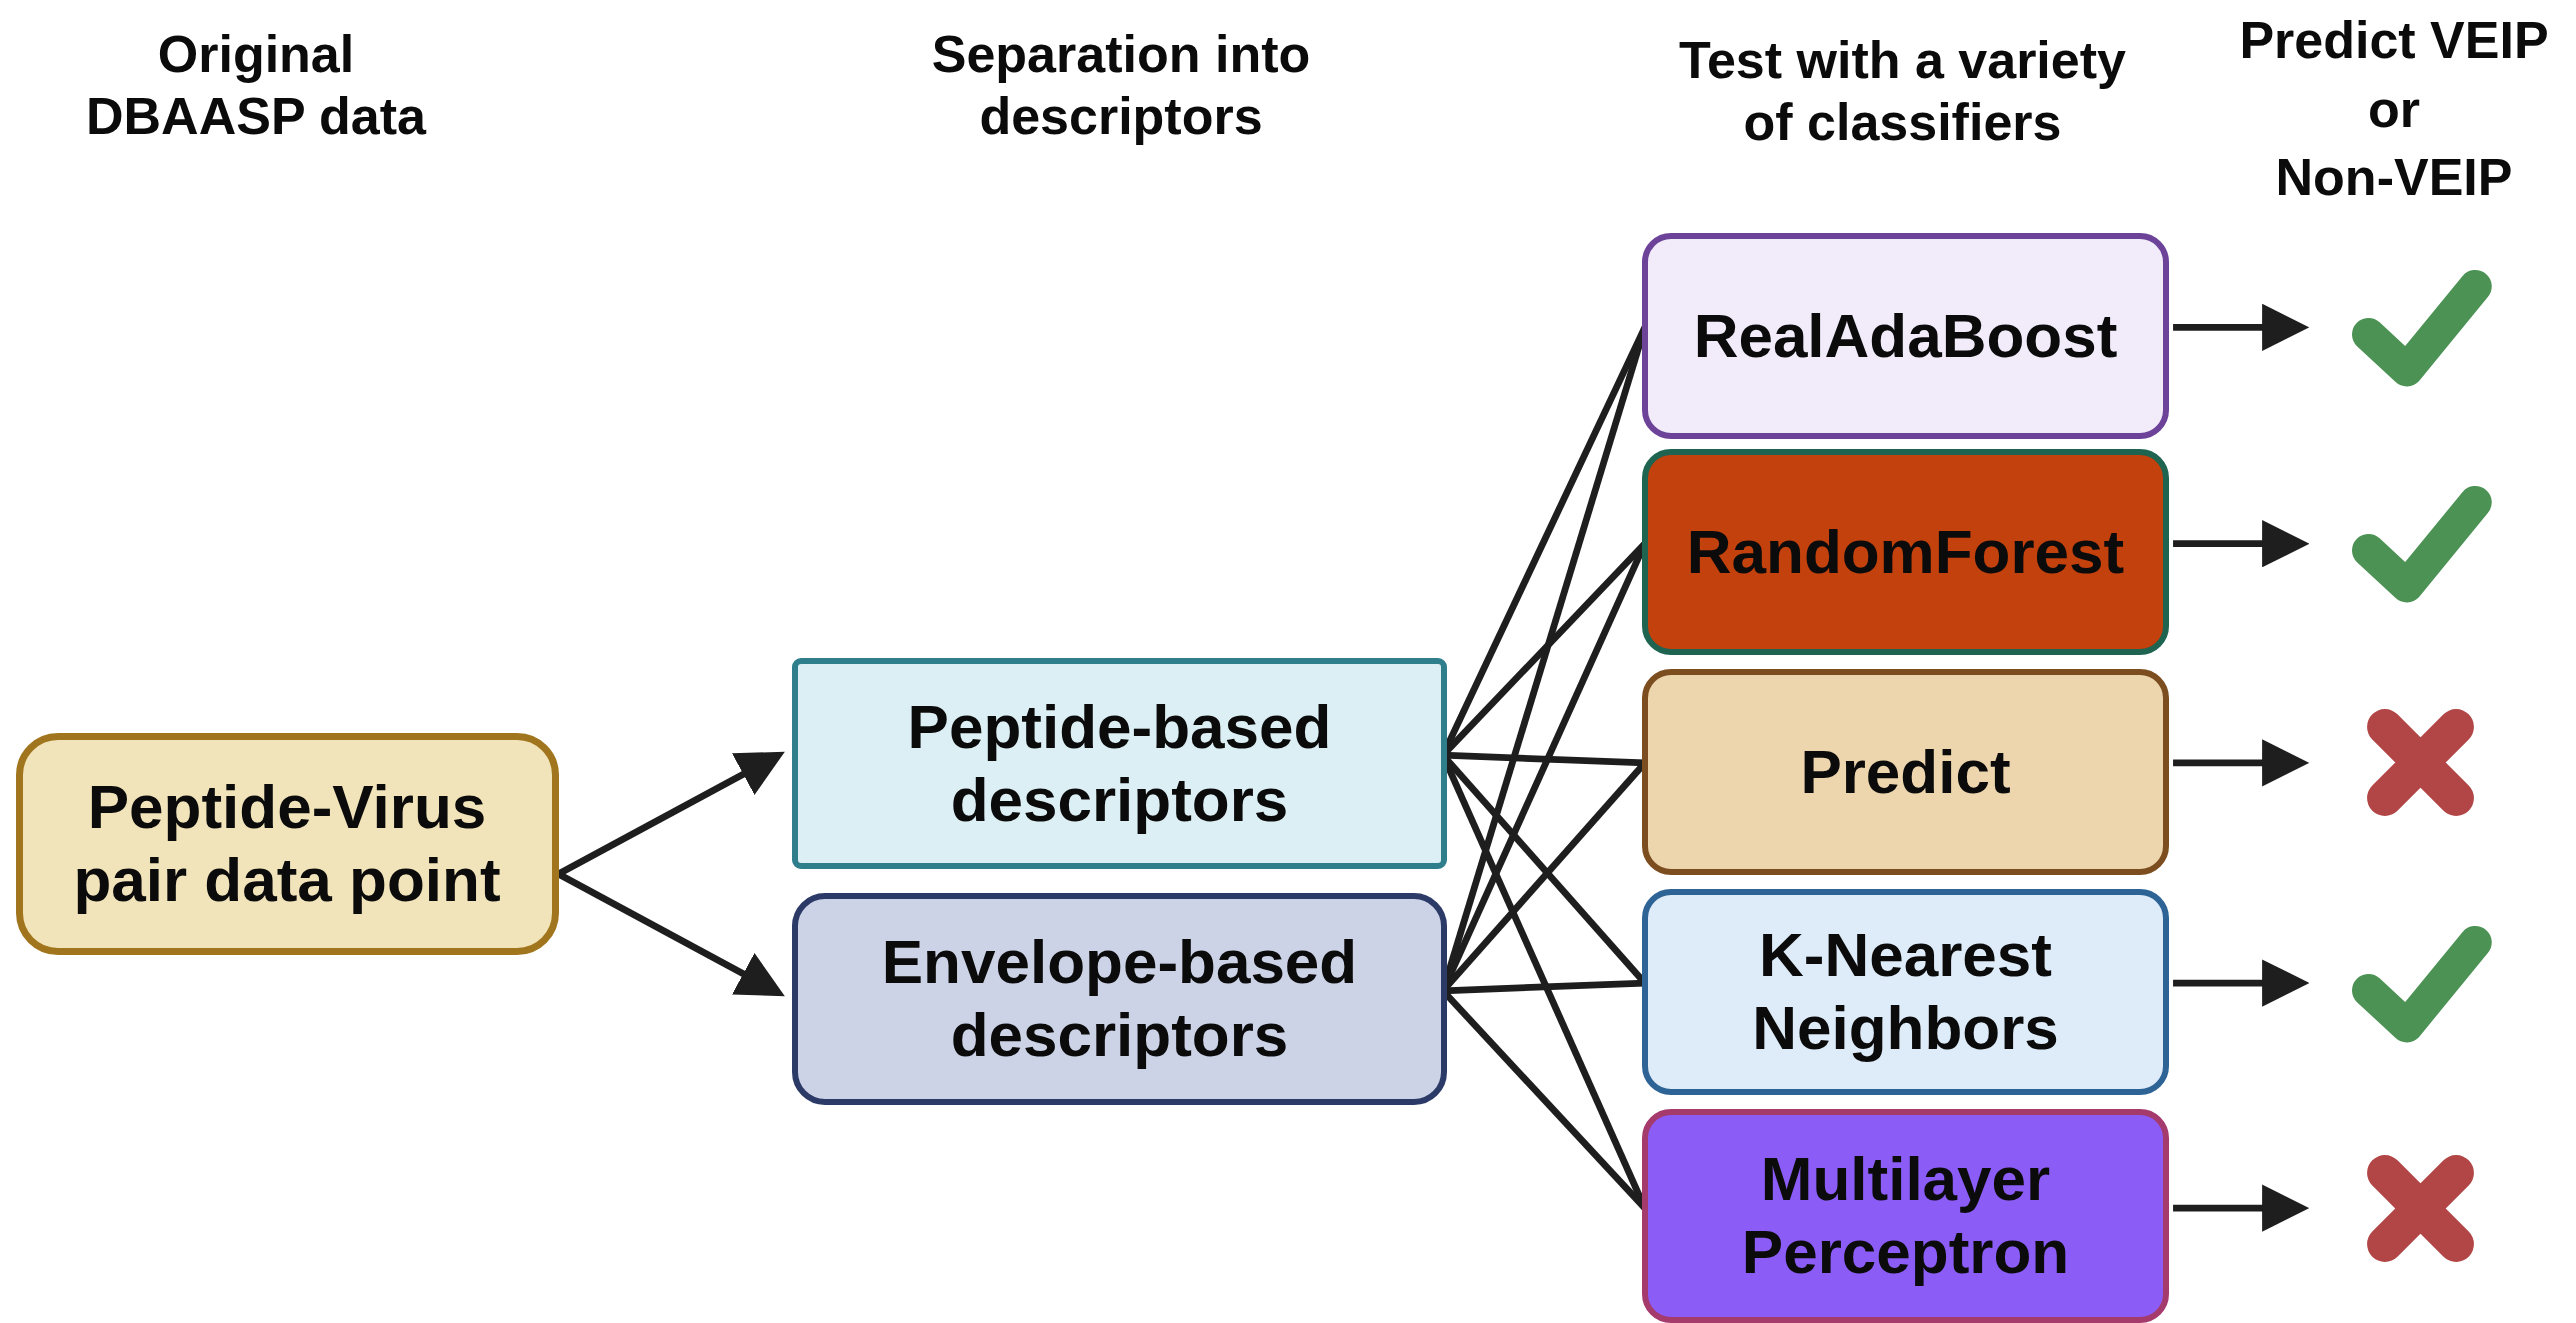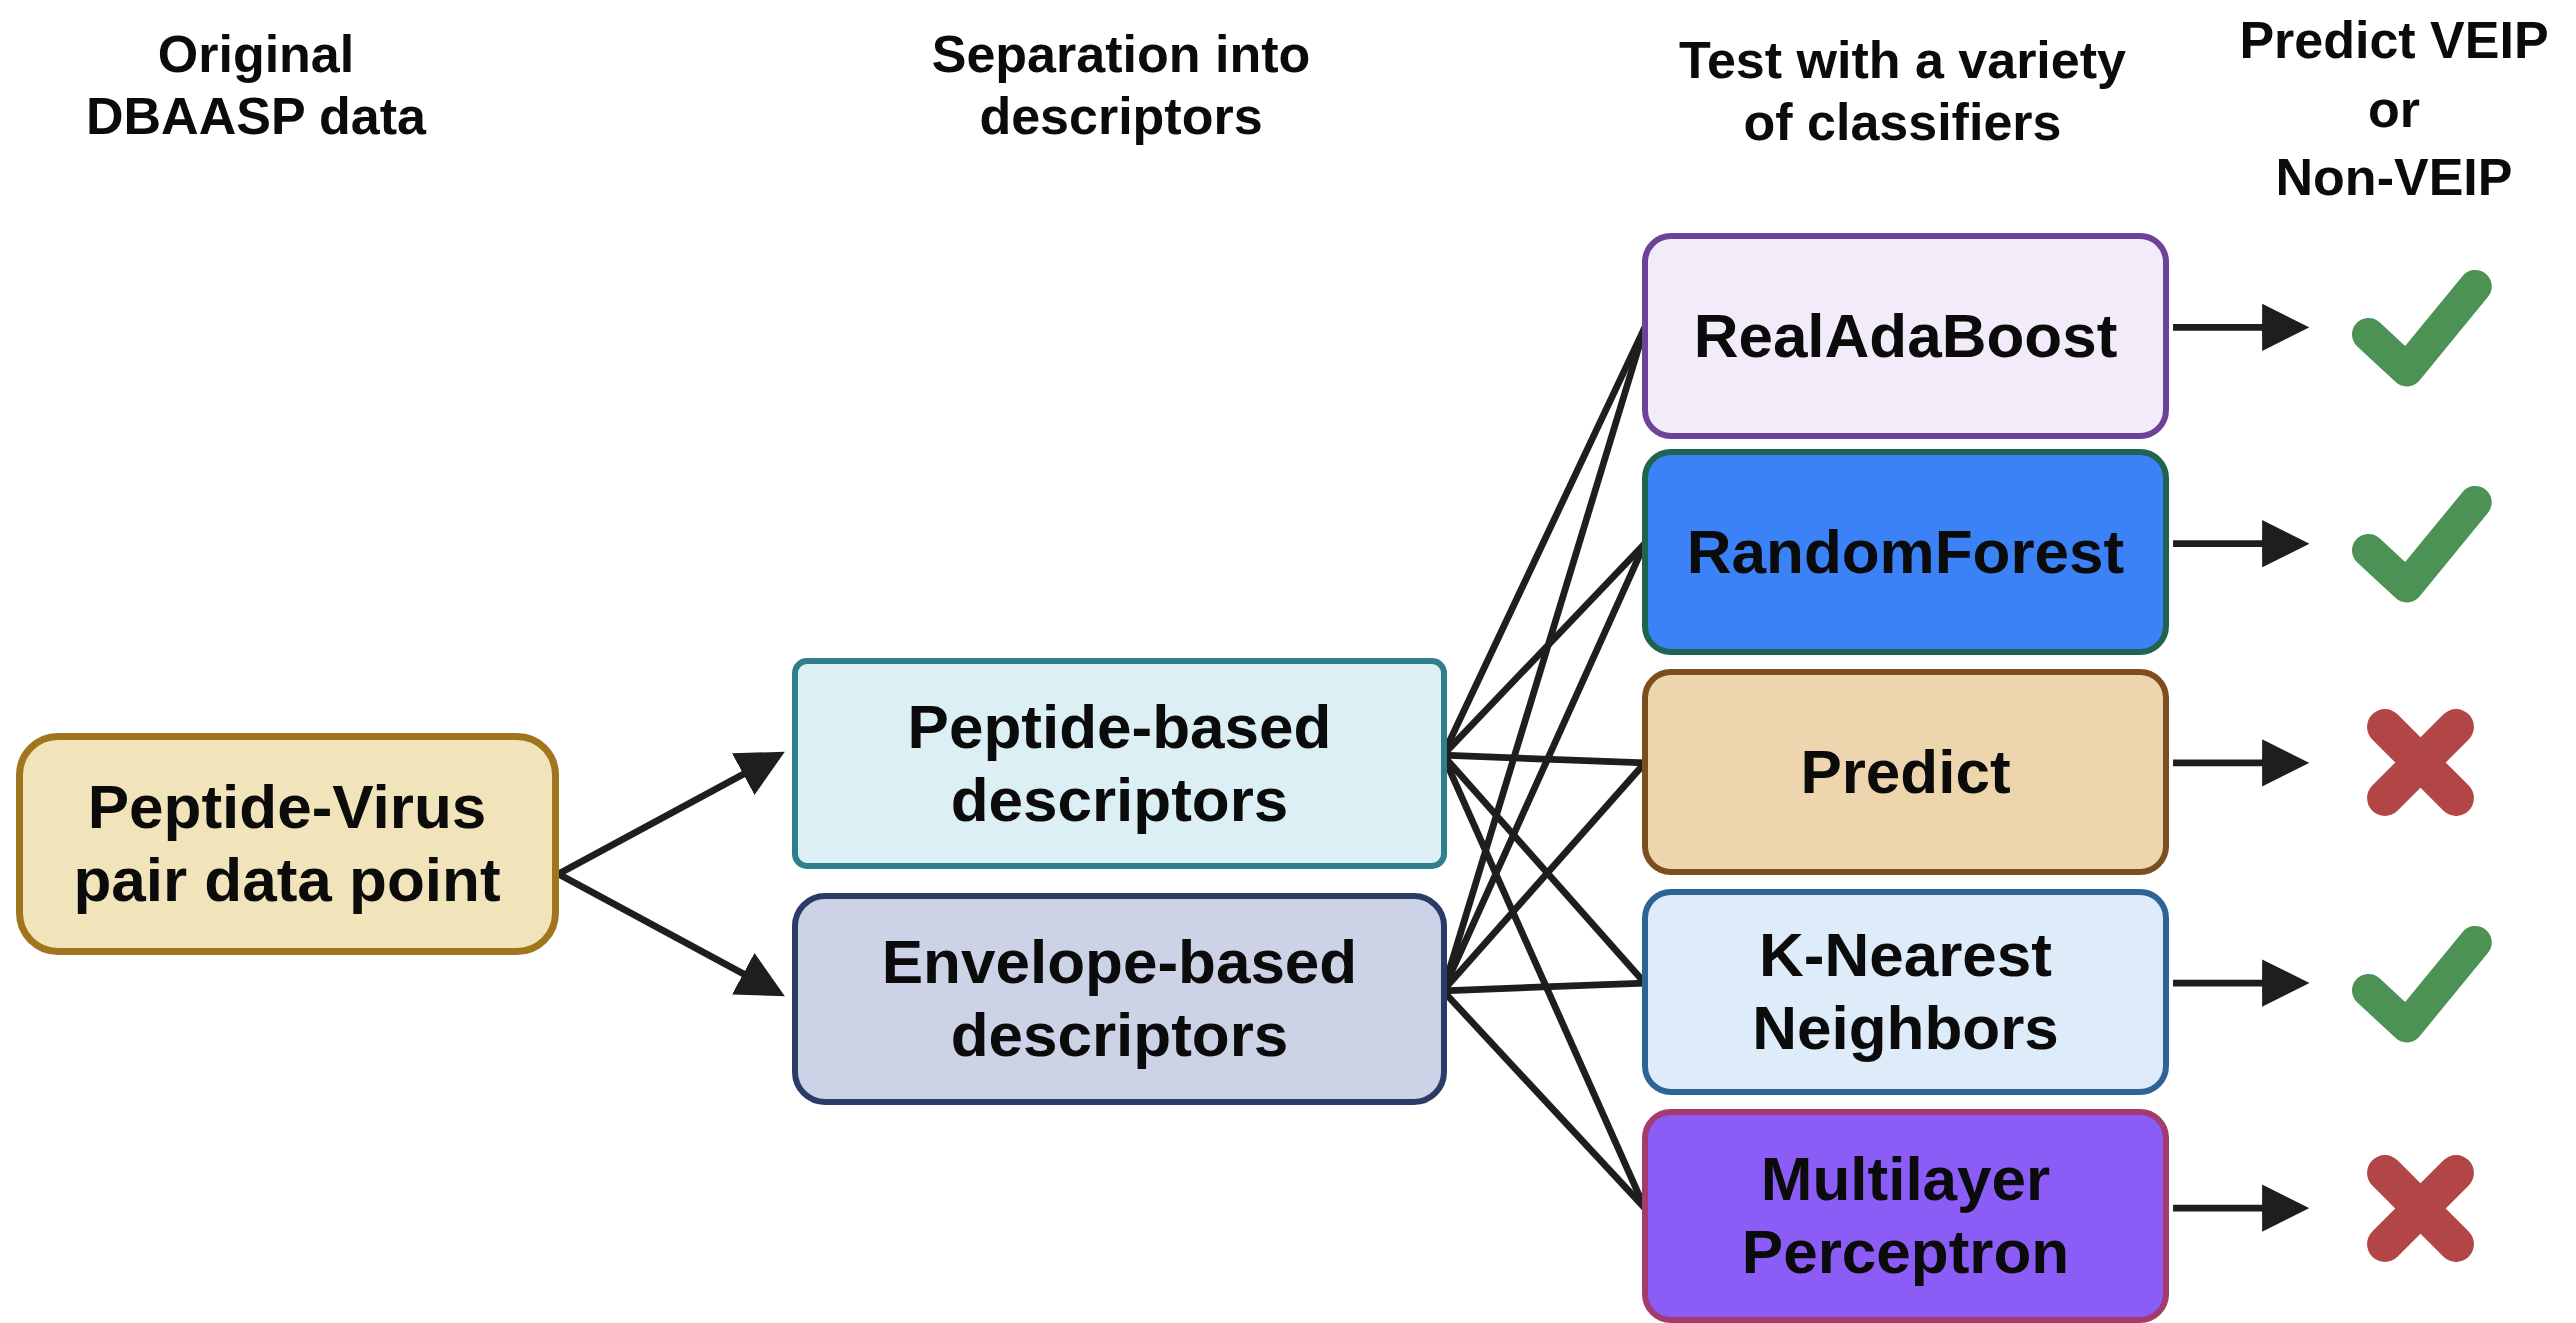--- a/index.html
+++ b/index.html
@@ -18,21 +18,21 @@
   #header-predict{left:2212px;top:6px;width:364px;font-size:52px;line-height:1.32;}
 
   .node{
     position:absolute;box-sizing:border-box;
     display:flex;align-items:center;justify-content:center;
     text-align:center;white-space:pre-line;
     font-weight:700;color:#0b0b0b;font-size:62px;line-height:1.17;
     background:#eee;border:6.8px solid #333;margin-top:8px;
   }
   #node-source{left:15.5px;top:725px;width:543px;height:222px;border-width:7.7px;border-radius:42px;}
-  #node-desc-peptide{left:792px;top:650px;width:655px;height:211px;border-radius:15px;}
+  #node-desc-peptide{left:792px;top:650px;width:655px;height:211px;border-radius:9px;}
   #node-desc-envelope{left:792px;top:885px;width:655px;height:212px;border-radius:33px;}
 
   .classifier{left:1642px;width:527px;height:206px;border-radius:29px;}
   #node-clf-0{top:225px;}
   #node-clf-1{top:441px;}
   #node-clf-2{top:661px;}
   #node-clf-3{top:881px;}
   #node-clf-4{top:1101px;height:214px;}
 
   .result{position:absolute;left:2347px;width:147px;height:137px;}
@@ -93,21 +93,21 @@
 
   <div class="node" id="node-source" style="background-color: rgb(242, 228, 186); border-color: rgb(160, 117, 29);">Peptide-Virus
 pair data point</div>
 
   <div class="node" id="node-desc-peptide" style="background-color: rgb(220, 239, 244); border-color: rgb(47, 126, 140);">Peptide-based
 descriptors</div>
   <div class="node" id="node-desc-envelope" style="background-color: rgb(205, 211, 231); border-color: rgb(44, 58, 103);">Envelope-based
 descriptors</div>
 
   <div class="node classifier" id="node-clf-0" style="background-color: rgb(242, 235, 250); border-color: rgb(108, 67, 153);">RealAdaBoost</div>
-  <div class="node classifier" id="node-clf-1" style="background-color: #3b82f6; border-color: rgb(30, 100, 80);">RandomForest</div>
+  <div class="node classifier" id="node-clf-1" style="background-color: #c2410c; border-color: rgb(30, 100, 80);">RandomForest</div>
   <div class="node classifier" id="node-clf-2" style="background-color: rgb(237, 214, 174); border-color: rgb(124, 77, 30);">Predict</div>
   <div class="node classifier" id="node-clf-3" style="background-color: rgb(222, 235, 248); border-color: rgb(46, 99, 150);">K-Nearest
 Neighbors</div>
   <div class="node classifier" id="node-clf-4" style="background-color: #8b5cf6; border-color: rgb(165, 58, 109);">Multilayer
 Perceptron</div>
 
   <div class="result veip" id="result-0">
     <svg class="check-icon" viewBox="0 0 100 100">
       <path d="M12 55 L40 81 L90 20" fill="none" stroke-width="24" stroke-linecap="round" stroke-linejoin="round" style="stroke: rgb(75, 146, 84);"></path>
     </svg>

